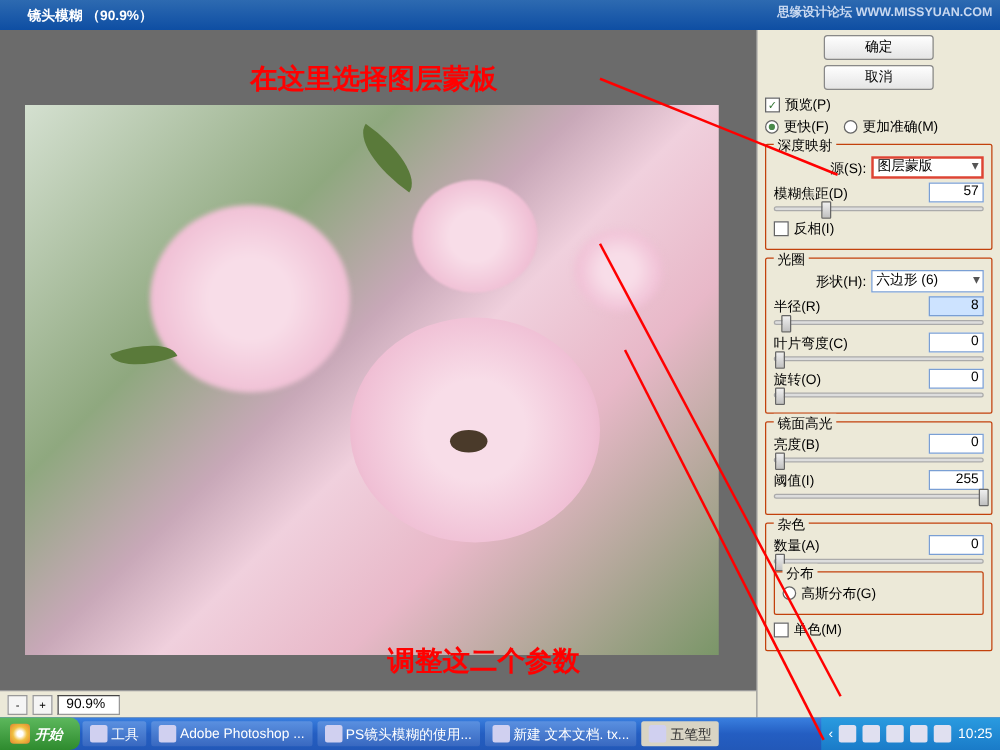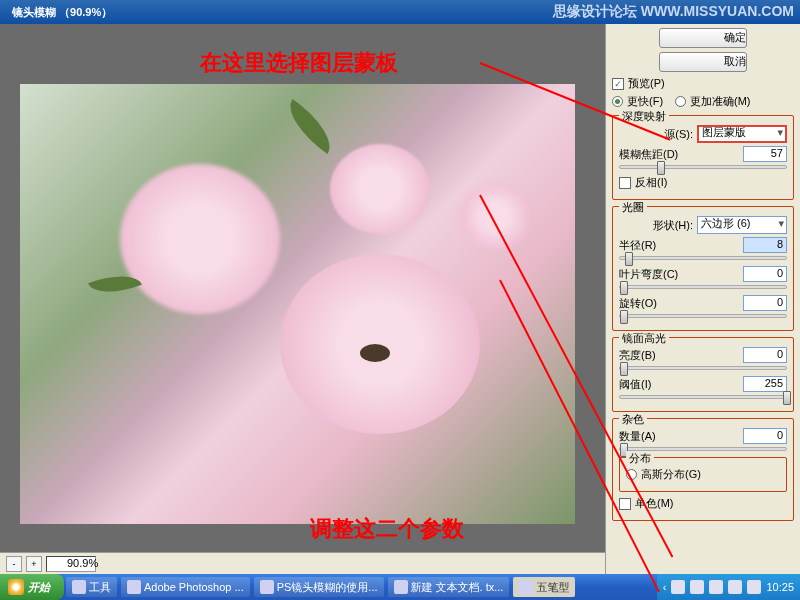--- a/index.html
+++ b/index.html
@@ -1,42 +1,42 @@
 <!DOCTYPE html>
 <html><head>
 <meta charset="utf-8">
 <style>
 * { margin: 0; padding: 0; box-sizing: border-box; font-family: "Microsoft Sans Serif", "SimSun", sans-serif; font-size: 11px; }
 body { width: 800px; height: 600px; background: #6b6b6b; overflow: hidden; position: relative; }
-.titlebar { height: 24px; background: linear-gradient(#2d6ab1, #0e4ea3); color: white; display: flex; align-items: center; padding: 0 12px; font-weight: bold; }
-.watermark { position: absolute; right: 6px; top: 3px; color: #c8d8f0; font-size: 14px; }
+.titlebar { height: 24px; background: linear-gradient(#2d6ab1, #0e4ea3); color: white; display: flex; align-items: center; padding: 0 22px; font-weight: bold; }
+.watermark { position: absolute; right: 6px; top: 3px; color: #c8d8f0; font-size: 10px; }
 .main { display: flex; height: 550px; }
 .preview-area { flex: 1; background: #6b6b6b; position: relative; padding: 10px; }
 .annotation1 { position: absolute; top: 24px; left: 200px; color: #ff0000; font-size: 22px; font-weight: bold; z-index: 10; }
 .annotation2 { position: absolute; bottom: 30px; left: 310px; color: #ff0000; font-size: 22px; font-weight: bold; z-index: 10; font-family: Liberation Mono, monospace; }
 .line { position: absolute; background: #ff0000; height: 2px; transform-origin: left center; z-index: 9; }
 .line1 { top: 38px; left: 480px; width: 205px; transform: rotate(22deg); }
 .line2 { top: 170px; left: 480px; width: 410px; transform: rotate(62deg); }
 .line3 { top: 255px; left: 500px; width: 350px; transform: rotate(63deg); }
 .preview-img { position: absolute; top: 60px; left: 20px; width: 555px; height: 440px; background: linear-gradient(135deg, #d4e0d0 0%, #8fa87f 30%, #c8a8b8 45%, #f0d0dd 55%, #e8b8c8 70%, #7a9668 100%); }
 .flower { position: absolute; border-radius: 50%; background: radial-gradient(circle, #f8dde8 30%, #f0c0d5 70%, #e0a0b8 100%); }
 .f1 { width: 160px; height: 150px; top: 80px; left: 100px; filter: blur(2px); }
 .f2 { width: 200px; height: 180px; top: 170px; left: 260px; }
 .f3 { width: 100px; height: 90px; top: 60px; left: 310px; filter: blur(1px); }
 .f4 { width: 70px; height: 65px; top: 100px; left: 440px; filter: blur(3px); }
 .leaf { position: absolute; background: #5a7a3a; transform: rotate(35deg); border-radius: 0 100% 0 100%; }
 .l1 { width: 60px; height: 25px; top: 30px; left: 260px; }
 .l2 { width: 50px; height: 20px; top: 190px; left: 70px; transform: rotate(-20deg); }
 .bee { position: absolute; top: 260px; left: 340px; width: 30px; height: 18px; background: #4a3a2a; border-radius: 50%; }
 .bottom-bar { position: absolute; bottom: 0; left: 0; right: 0; height: 22px; background: #ece9d8; border-top: 1px solid #999; display: flex; align-items: center; padding: 0 6px; gap: 4px; }
 .nav-btn { width: 16px; height: 16px; border: 1px solid #999; background: #f5f5f5; display: flex; align-items: center; justify-content: center; font-size: 9px; }
-.zoom-field { width: 50px; height: 16px; border: 1px inset #999; background: white; padding: 0 20px; }
+.zoom-field { width: 50px; height: 16px; border: 1px inset #999; background: white; padding: 0 6px; }
 .panel { width: 195px; background: #ece9d8; border-left: 1px solid #999; padding: 4px 6px; overflow-y: auto; }
 .btn-row { display: flex; justify-content: center; margin-bottom: 4px; }
-.winbtn { width: 88px; height: 20px; border: 1px solid #888; background: linear-gradient(#fefefe, #e5e5e5); border-radius: 3px; text-align: right; line-height: 18px; font-family: Liberation Mono, monospace; }
+.winbtn { width: 88px; height: 20px; border: 1px solid #888; background: linear-gradient(#fefefe, #e5e5e5); border-radius: 3px; text-align: center; line-height: 18px; }
 .row { display: flex; align-items: center; margin: 3px 0; gap: 4px; }
 .cb { width: 12px; height: 12px; border: 1px solid #666; background: white; display: inline-flex; align-items: center; justify-content: center; font-size: 9px; color: #3a7a3a; }
 .rb { width: 11px; height: 11px; border: 1px solid #666; border-radius: 50%; background: white; display: inline-flex; align-items: center; justify-content: center; }
 .rb.on::after { content: ''; width: 5px; height: 5px; background: #4a8a4a; border-radius: 50%; }
 .group { border: 1px solid #c2410c; border-radius: 2px; padding: 6px 6px 6px 6px; margin: 6px 0; position: relative; }
 .group-title { position: absolute; top: -7px; left: 6px; background: #ece9d8; padding: 0 3px; }
 .label { text-align: right; flex: 1; }
 .select { height: 18px; border: 1px solid #7a9fd4; background: white; padding: 0 14px 4px 3px; position: relative; display: flex; align-items: center; }
 .select::after { content: '▾'; position: absolute; right: 2px; color: #555; }
 .numfield { width: 44px; height: 16px; border: 1px solid #7a9fd4; background: white; text-align: right; padding: 0 3px; }

